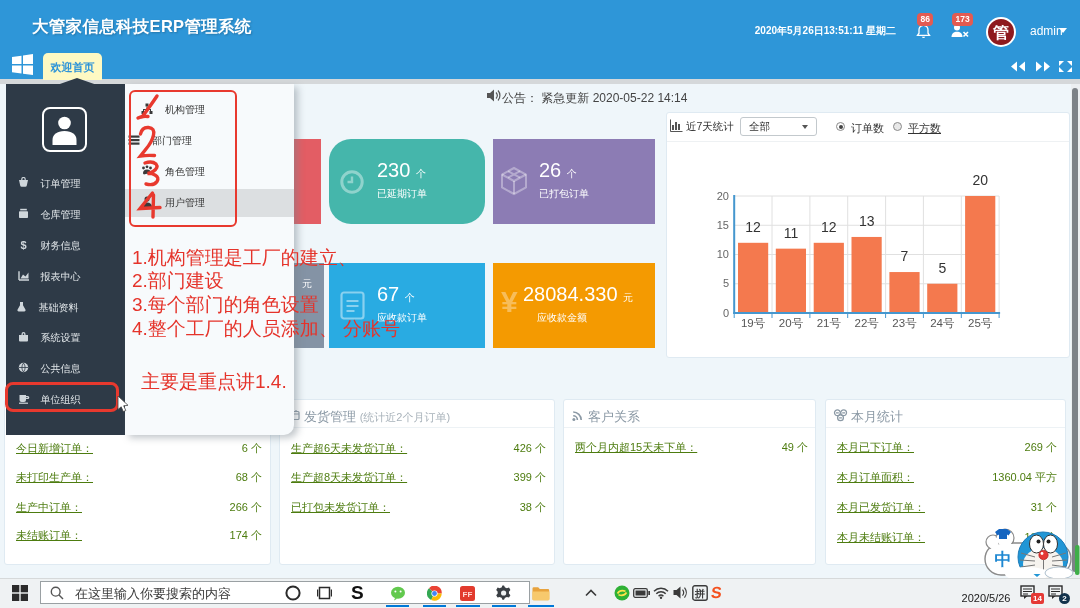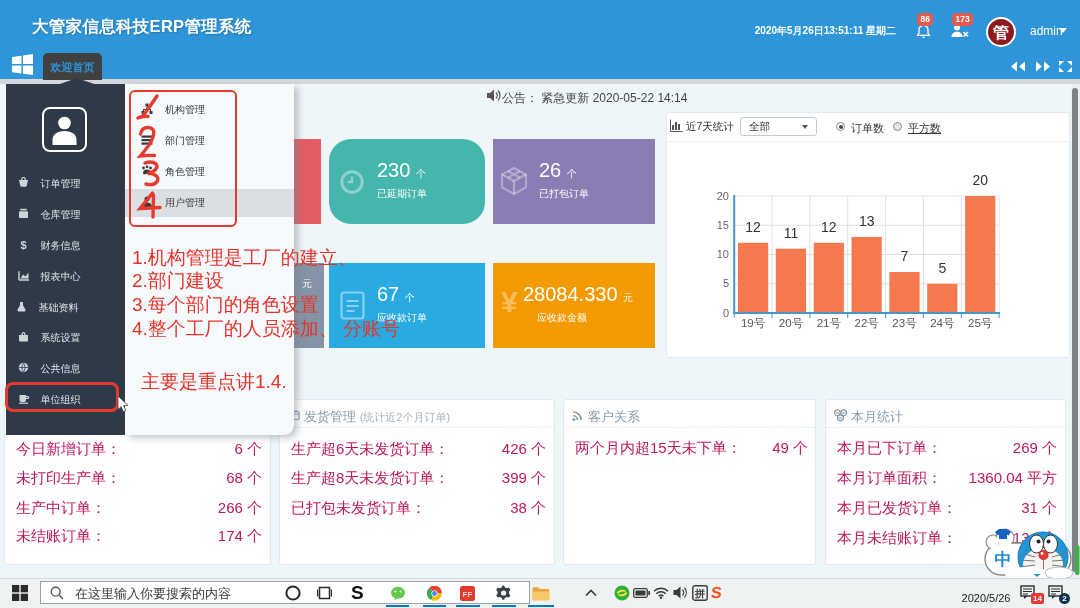--- a/index.html
+++ b/index.html
@@ -10,36 +10,36 @@
 
 
 #header { position:absolute; left:0; top:0; width:1080px; height:79px; background:#2e96d8; }
 #title { position:absolute; left:32px; top:15.5px; font-size:16.5px; font-weight:bold; color:#fff; letter-spacing:.3px; text-shadow:1px 1px 2px rgba(0,0,0,.22); }
 #datetime { position:absolute; right:184px; top:24px; font-size:10px; font-weight:bold; color:#fff; }
 #admin { position:absolute; left:1030px; top:24px; font-size:12px; color:#fff; }
 #caret { position:absolute; left:1059px; top:28px; width:0; height:0; border-left:4.5px solid transparent; border-right:4.5px solid transparent; border-top:5px solid #fff; }
 #avatar { position:absolute; left:986px; top:17px; width:30px; height:30px; border-radius:50%; background:#8e1a1e; border:2px solid #fff; color:#fff; font-size:16px; font-weight:bold; text-align:center; line-height:27px; }
 .badge { position:absolute; background:#e25b52; color:#fff; font-size:8.5px; border-radius:4px; height:13px; line-height:13px; padding:0 3.5px; font-weight:bold; }
 #gray-strip { position:absolute; left:0; top:79px; width:1080px; height:5px; background:#d5d8da; }
-#tab { position:absolute; left:43px; top:53px; width:59px; height:27px; background:#404040; border-radius:5px 5px 0 0; color:#2d93d8; font-size:11px; font-weight:bold; text-align:center; line-height:28px; }
+#tab { position:absolute; left:43px; top:53px; width:59px; height:27px; background:#fef9c3; border-radius:5px 5px 0 0; color:#2d93d8; font-size:11px; font-weight:bold; text-align:center; line-height:28px; }
 
 
 .card { position:absolute; height:85px; color:#fff; }
 .card .num { position:absolute; top:20px; font-size:20px; white-space:nowrap; }
 .card .suf { font-size:10px; }
 .card .lbl { position:absolute; top:48px; font-size:10px; }
 
 #notice { position:absolute; left:502px; top:90px; font-size:12px; color:#444; }
 
 
 .panel { position:absolute; background:#fff; border:1px solid #dfeaf2; border-radius:3px; }
 .phead { position:absolute; font-size:13px; color:#8b99a5; white-space:nowrap; }
 .phead .sm { font-size:11px; color:#a8b2ba; }
 .pline { position:absolute; height:1px; background:#edf2f5; }
-.row { position:absolute; font-size:15px; color:#be185d; line-height:15px; }
+.row { position:absolute; font-size:11px; color:#4d7c0f; line-height:15px;text-decoration:underline; }
 .row .val { position:absolute; right:0; top:0; }
 
 
 #chartpanel { left:666px; top:112px; width:404px; height:246px; }
 #chead { position:absolute; left:667px; top:113px; width:402px; height:29px; border-bottom:1px solid #eef1f3; }
 #ctitle { position:absolute; left:686px; top:120px; font-size:10.5px; color:#333; }
 #csel { position:absolute; left:740px; top:117px; width:77px; height:19px; background:#fff; border:1px solid #c3c9cd; border-radius:3px; font-size:10.5px; color:#333; line-height:17px; padding-left:8px; }
 #csel .dn { position:absolute; right:8px; top:7px; width:0; height:0; border-left:3.5px solid transparent; border-right:3.5px solid transparent; border-top:4.5px solid #555; }
 .radio { position:absolute; width:9px; height:9px; border-radius:50%; border:1px solid #8a8a8a; background:#fdfdfd; }
 .radio.sel::after { content:""; position:absolute; left:1.5px; top:1.5px; width:4px; height:4px; border-radius:50%; background:#444; }
@@ -374,21 +374,21 @@
     <svg width="12" height="12" viewBox="0 0 12 12">
       <g fill="#3a3a3a">
         <rect x="4.5" y="0.5" width="3" height="3"></rect>
         <rect x="0.5" y="8" width="3" height="3"></rect>
         <rect x="8.5" y="8" width="3" height="3"></rect>
         <path d="M5.5 3.5 h1 V6 H10 v2 H9 V7 H3 v1 H2 V6 h3.5 z"></path>
       </g>
     </svg>
     <span class="txt">机构管理</span>
   </div>
-<div class="sitem" style="left:125px; top:131px;padding-left:32px;">
+<div class="sitem" style="left:112px; top:131px;padding-left:32px;">
     <svg width="12" height="12" viewBox="0 0 12 12">
       <g fill="#3a3a3a">
         <rect x="0.5" y="1.5" width="11" height="2.2"></rect>
         <rect x="0.5" y="5" width="11" height="2.2"></rect>
         <rect x="0.5" y="8.5" width="11" height="2.2"></rect>
       </g>
     </svg>
     <span class="txt">部门管理</span>
   </div>
 <div class="sitem" style="left:125px; top:162px;">

